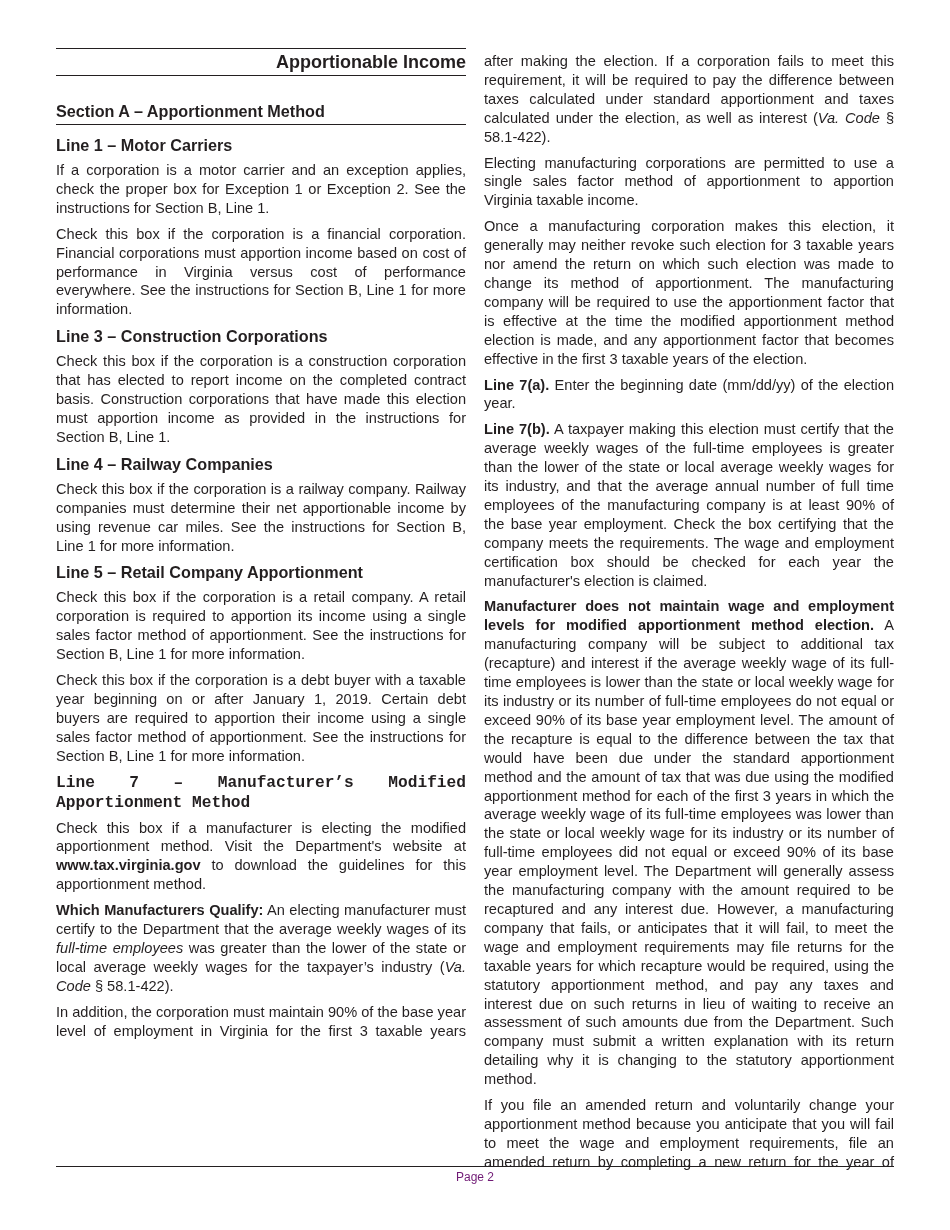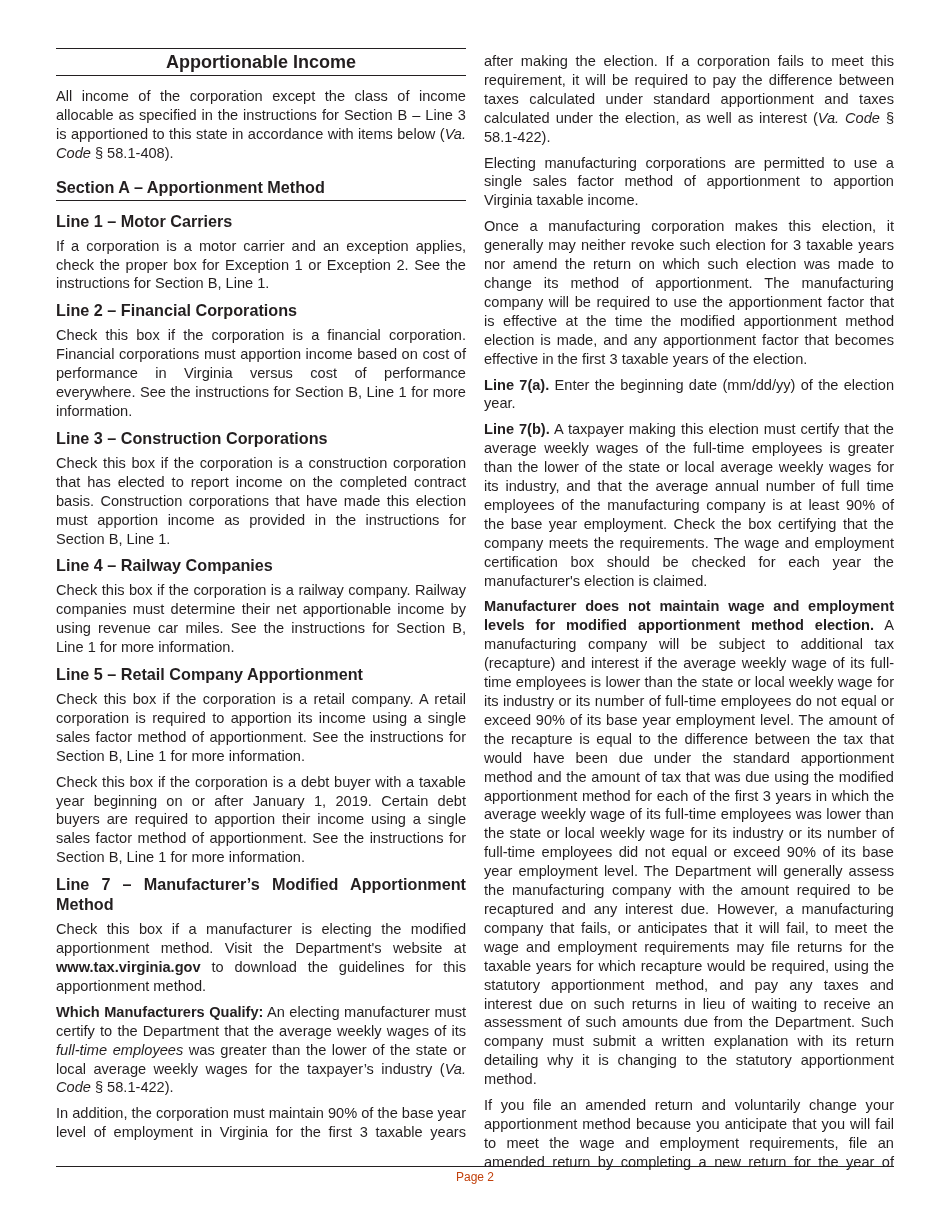--- a/index.html
+++ b/index.html
@@ -10,55 +10,53 @@
   .col {
     position: absolute; top: 0; width: 410px;
     font-size: 14.6px; line-height: 18.9px; text-align: justify;
   }
   .col-left { left: 56px; }
   .col-right { left: 484px; }
   p { margin: 0 0 7px 0; }
   .title-box {
     position: absolute; left: 56px; top: 48px; width: 410px; height: 26px;
     border-top: 1.5px solid #231f20; border-bottom: 1.5px solid #231f20;
-    font-weight: bold; font-size: 18px; text-align: center; line-height: 27px;
+    font-weight: bold; font-size: 18px; text-align: right; line-height: 27px;
   }
   .section-head {
     font-weight: bold; font-size: 16.2px; line-height: 20px;
     border-bottom: 1.2px solid #231f20; padding-bottom: 3px; margin: 13px 0 10px 0;
   }
   h3 {
     font-weight: bold; font-size: 16.2px; line-height: 20px; margin: 0 0 6px 0;
   }
-  .h3-justify { text-align: justify; }
+  .h3-justify { text-align: justify; font-family: Liberation Mono, monospace; }
   b.lead { font-weight: bold; }
   .rule-bottom {
     position: absolute; left: 56px; top: 1166px; width: 838px; height: 0;
     border-top: 1.2px solid #231f20;
   }
   .page-num {
     position: absolute; left: 0; width: 950px; top: 1170px;
-    text-align: center; font-size: 12px; color: #c2410c;
+    text-align: center; font-size: 12px; color: #701a75;
   }
   .last-line { text-align-last: justify; }
 </style>
 </head>
 <body>
 
 <div class="title-box">Apportionable Income</div>
 
 <div class="col col-left" style="top:87px;">
-  <p><span>All income of the corporation except the class of income allocable as specified in the instructions for Section B – Line 3 is apportioned to this state in accordance with items below (</span><i>Va. Code</i><span> § 58.1-408).</span></p>
 
   <div class="section-head" style="margin-top:14px;">Section A – Apportionment Method</div>
 
   <h3 style="margin-top:5px;">Line 1 – Motor Carriers</h3>
   <p>If a corporation is a motor carrier and an exception applies, check the proper box for Exception 1 or Exception 2. See the instructions for Section B, Line 1.</p>
 
-  <h3>Line 2 – Financial Corporations</h3>
   <p>Check this box if the corporation is a financial corporation. Financial corporations must apportion income based on cost of performance in Virginia versus cost of performance everywhere. See the instructions for Section B, Line 1 for more information.</p>
 
   <h3>Line 3 – Construction Corporations</h3>
   <p>Check this box if the corporation is a construction corporation that has elected to report income on the completed contract basis. Construction corporations that have made this election must apportion income as provided in the instructions for Section B, Line 1.</p>
 
   <h3>Line 4 – Railway Companies</h3>
   <p>Check this box if the corporation is a railway company. Railway companies must determine their net apportionable income by using revenue car miles. See the instructions for Section B, Line 1 for more information.</p>
 
   <h3>Line 5 – Retail Company Apportionment</h3>
   <p>Check this box if the corporation is a retail company. A retail corporation is required to apportion its income using a single sales factor method of apportionment. See the instructions for Section B, Line 1 for more information.</p>

